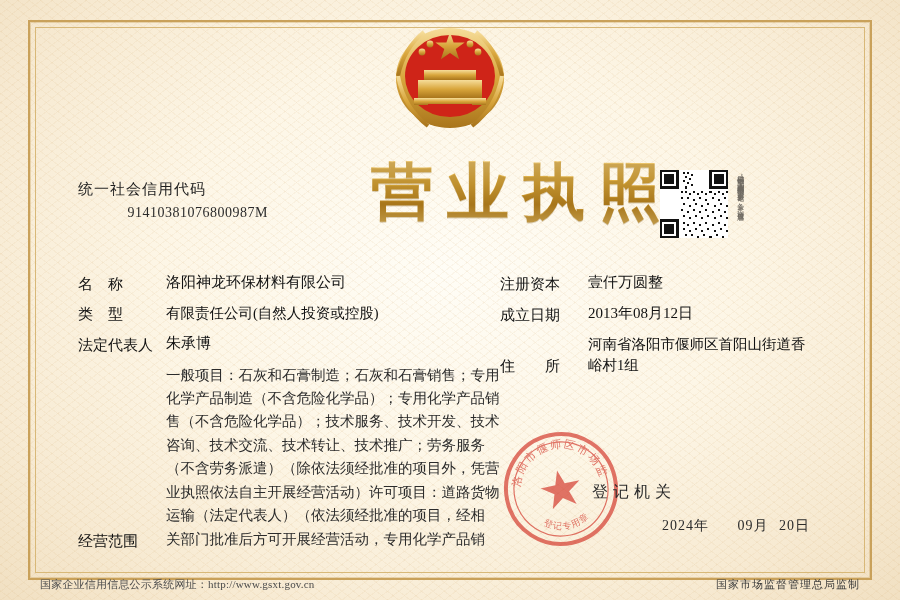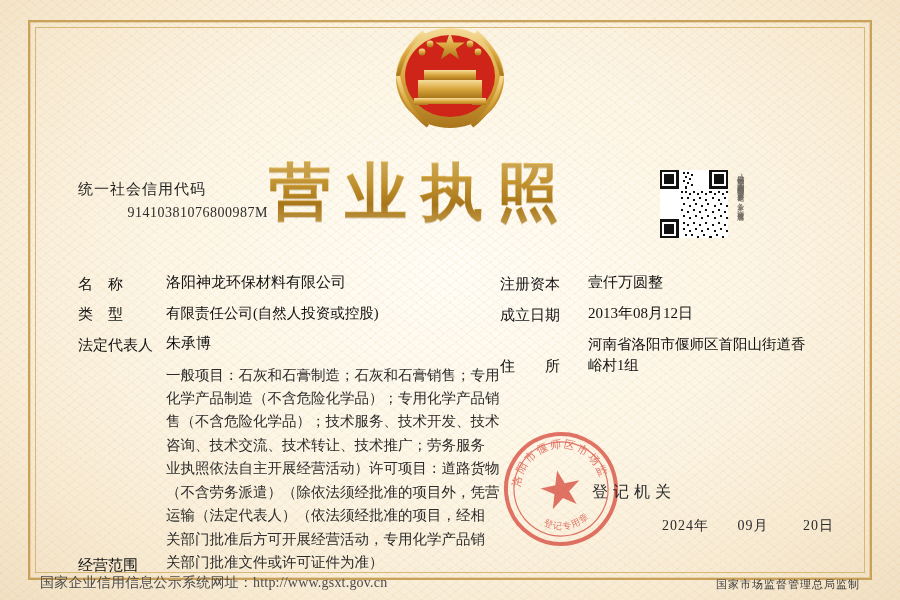--- a/index.html
+++ b/index.html
@@ -57,21 +57,21 @@
     width: 132px;
     height: 118px;
   }
 
   
   .doc-title {
     position: absolute;
     left: 255px;
     top: 150px;
     width: 420px;
-    text-align: left;
+    text-align: right;
     font-family: "DejaVu Serif", "Liberation Serif", serif;
     font-size: 62px;
     font-weight: bold;
     letter-spacing: 14px;
     text-indent: 14px;
     background: linear-gradient(180deg, #f3d489 0%, #d9a83c 40%, #b8831f 65%, #e7c778 100%);
     -webkit-background-clip: text;
     background-clip: text;
     color: transparent;
     text-shadow: 0 1px 0 rgba(120,80,10,0.25);
@@ -187,21 +187,21 @@
     height: 118px;
     opacity: 0.62;
     transform: rotate(-12deg);
   }
 
   
   .footer-left {
     position: absolute;
     left: 40px;
     bottom: 8px;
-    font-size: 14px;
+    font-size: 11px;
     color: #4b4b4b;
     letter-spacing: 0.2px;
   }
   .footer-right {
     position: absolute;
     right: 40px;
     bottom: 8px;
     font-size: 11px;
     color: #3a3a3a;
     letter-spacing: 1px;
@@ -366,25 +366,24 @@
       <div class="lbl">法定代表人</div>
       <div class="val">朱承博</div>
     </div>
     <div class="row">
       <div class="lbl">经营范围</div>
       <div class="scope-text">
         <div>一般项目：石灰和石膏制造；石灰和石膏销售；专用</div>
         <div>化学产品制造（不含危险化学品）；专用化学产品销</div>
         <div>售（不含危险化学品）；技术服务、技术开发、技术</div>
         <div>咨询、技术交流、技术转让、技术推广；劳务服务</div>
+        <div>（不含劳务派遣）（除依法须经批准的项目外，凭营</div>
         <div>业执照依法自主开展经营活动）许可项目：道路货物</div>
-        <div>（不含劳务派遣）（除依法须经批准的项目外，凭营</div>
         <div>运输（法定代表人）（依法须经批准的项目，经相</div>
         <div>关部门批准后方可开展经营活动，专用化学产品销</div>
-        <div>关部门批准文件或许可证件为准）</div>
       </div>
     </div>
   </div>
 
   <div class="fields-right">
     <div class="row">
       <div class="lbl">注册资本</div>
       <div class="val">壹仟万圆整</div>
     </div>
     <div class="row">
@@ -410,19 +409,19 @@
       <text font-size="9" fill="#cf2418" font-family="'Liberation Serif',serif" letter-spacing="1">
         <textPath href="#sealbot" startOffset="20%">登记专用章</textPath>
       </text>
     </svg>
   </div>
 
   <div class="reg-authority">登记机关</div>
   <div class="reg-date">
     <span>2024年</span>
     <span style="margin-left:22px">09月</span>
-    <span style="margin-left:28px">20日</span>
+    <span style="margin-left:4px">20日</span>
   </div>
 
   <div class="footer-left">国家企业信用信息公示系统网址：http://www.gsxt.gov.cn</div>
   <div class="footer-right">国家市场监督管理总局监制</div>
 
 </div>
 
 </body></html>

